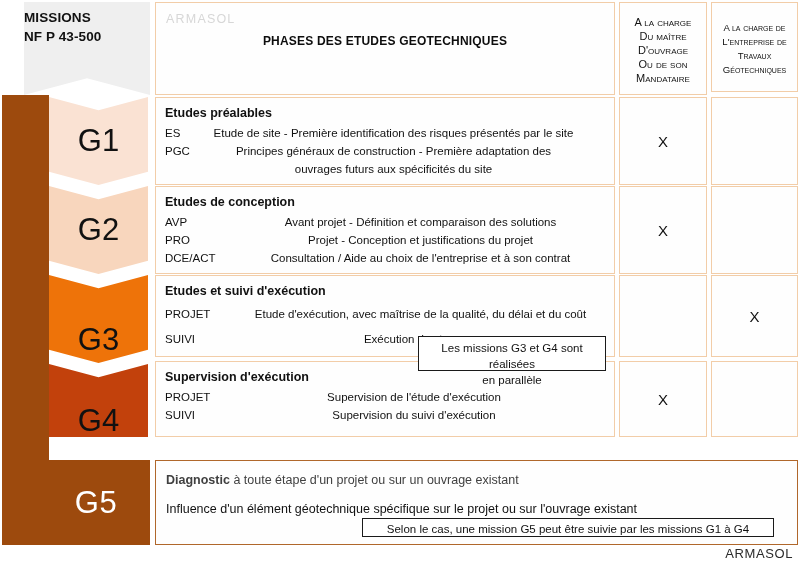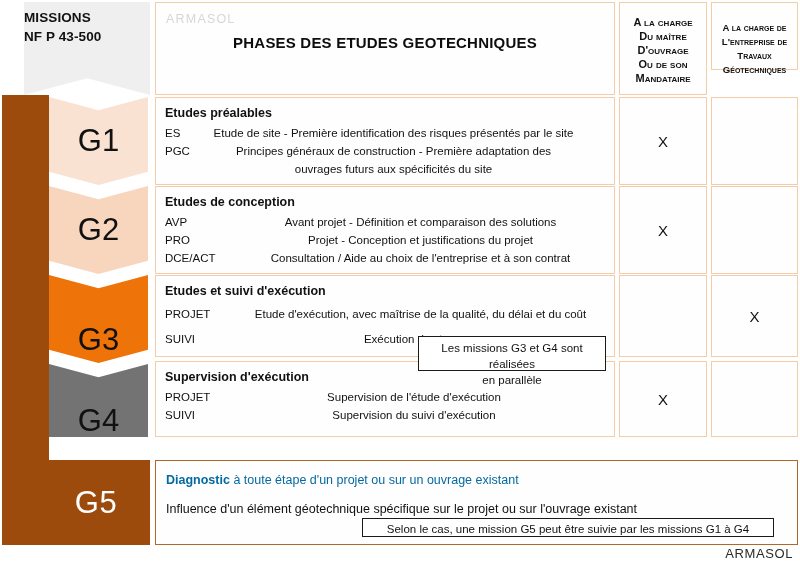--- a/index.html
+++ b/index.html
@@ -60,53 +60,53 @@
   .chev span{pointer-events:none;}
   .chev.c1{top:97px;height:88px;background:#fae2d3;
     -webkit-clip-path:polygon(0 0,50% 15%,100% 0,100% 85%,50% 100%,0 85%);
     clip-path:polygon(0 0,50% 15%,100% 0,100% 85%,50% 100%,0 85%);}
   .chev.c2{top:186px;height:88px;background:#f8d6bd;
     -webkit-clip-path:polygon(0 0,50% 15%,100% 0,100% 85%,50% 100%,0 85%);
     clip-path:polygon(0 0,50% 15%,100% 0,100% 85%,50% 100%,0 85%);}
   .chev.c3{top:275px;height:88px;background:#ee7309;
     -webkit-clip-path:polygon(0 0,50% 15%,100% 0,100% 85%,50% 100%,0 85%);
     clip-path:polygon(0 0,50% 15%,100% 0,100% 85%,50% 100%,0 85%);}
-  .chev.c4{top:364px;height:73px;background:#737373;
+  .chev.c4{top:364px;height:73px;background:#c2410c;
     -webkit-clip-path:polygon(0 0,50% 18%,100% 0,100% 100%,0 100%);
     clip-path:polygon(0 0,50% 18%,100% 0,100% 100%,0 100%);}
   .chev.c3 span,.chev.c4 span{color:#111;margin-top:41px;}
 
   
   .cell{
     position:absolute;
     background:#fefefe;
     border:1px solid #f2cda8;
     box-sizing:border-box;
   }
   .head-main{left:155px;top:2px;width:460px;height:93px;}
   .head-main-title{
     position:absolute;left:0;right:0;top:31px;
-    text-align:center;font-size:15px;font-weight:bold;color:#0d0d0d;
+    text-align:center;font-size:12px;font-weight:bold;color:#0d0d0d;
     letter-spacing:0.2px;
   }
   .watermark-top{
     position:absolute;left:10px;top:9px;
     font-size:12.5px;color:#d7d7d7;letter-spacing:1.2px;
   }
   .watermark-bottom{
     position:absolute;right:7px;top:546px;
     font-size:13px;color:#2b2b2b;letter-spacing:0.6px;
   }
 
   
   .head-c1{left:619px;top:2px;width:88px;height:93px;}
-  .head-c2{left:711px;top:2px;width:87px;height:68px;}
+  .head-c2{left:711px;top:2px;width:87px;height:90px;}
   .head-sc{
     position:absolute;left:0;right:0;
-    text-align:center;color:#111;font-weight:bold;
+    text-align:center;color:#111;font-weight:normal;
     line-height:14px;
   }
   .head-c1 .head-sc{top:12px;font-size:11px;}
   .head-c2 .head-sc{top:18px;font-size:9.6px;}
   .sc{font-variant:small-caps;text-transform:lowercase;}
   .sc::first-letter{text-transform:uppercase;}
 
   
   .ph{left:155px;width:460px;}
   .ph1{top:97px;height:88px;}
@@ -157,21 +157,21 @@
   .callout-g5{left:362px;top:518px;width:412px;height:19px;padding-top:2px;}
 
   
   .g5-cell{
     position:absolute;
     left:155px;top:460px;width:643px;height:85px;
     background:#fefefe;
     border:1px solid #b0672b;
     box-sizing:border-box;
   }
-  .g5-line1{position:absolute;left:10px;top:12px;font-size:12.5px;color:#0369a1;}
+  .g5-line1{position:absolute;left:10px;top:12px;font-size:12.5px;color:#404040;}
   .g5-line1 b{font-weight:bold;}
   .g5-line2{position:absolute;left:10px;top:41px;font-size:12.5px;color:#111;}
 </style>
 </head>
 <body>
 
 <div class="root">
 
   <div class="brown-bar"></div>
   <div class="brown-g5"></div>

